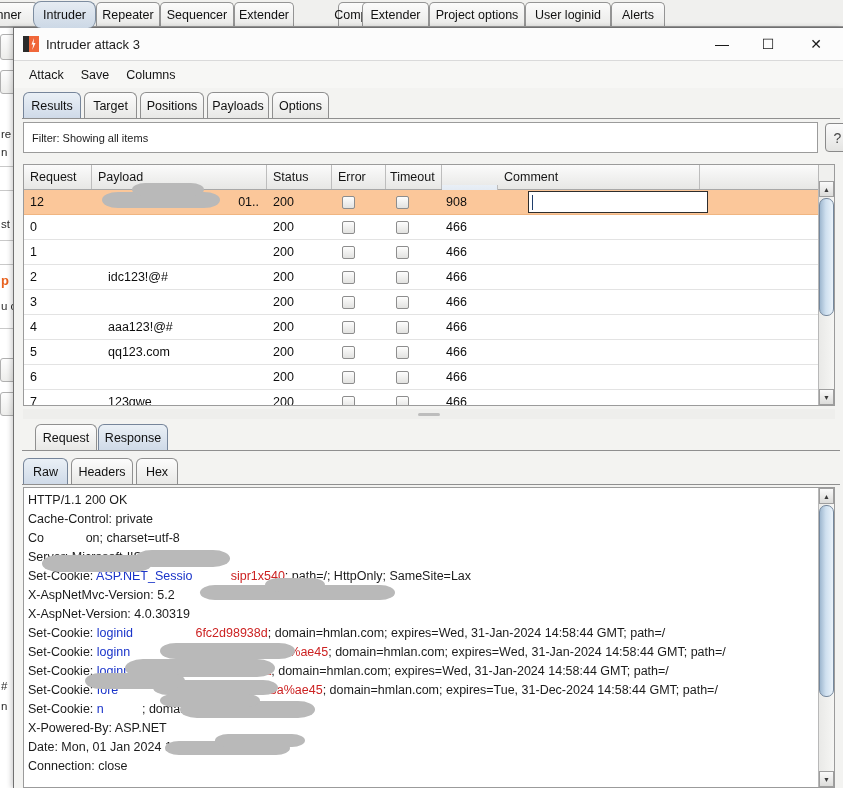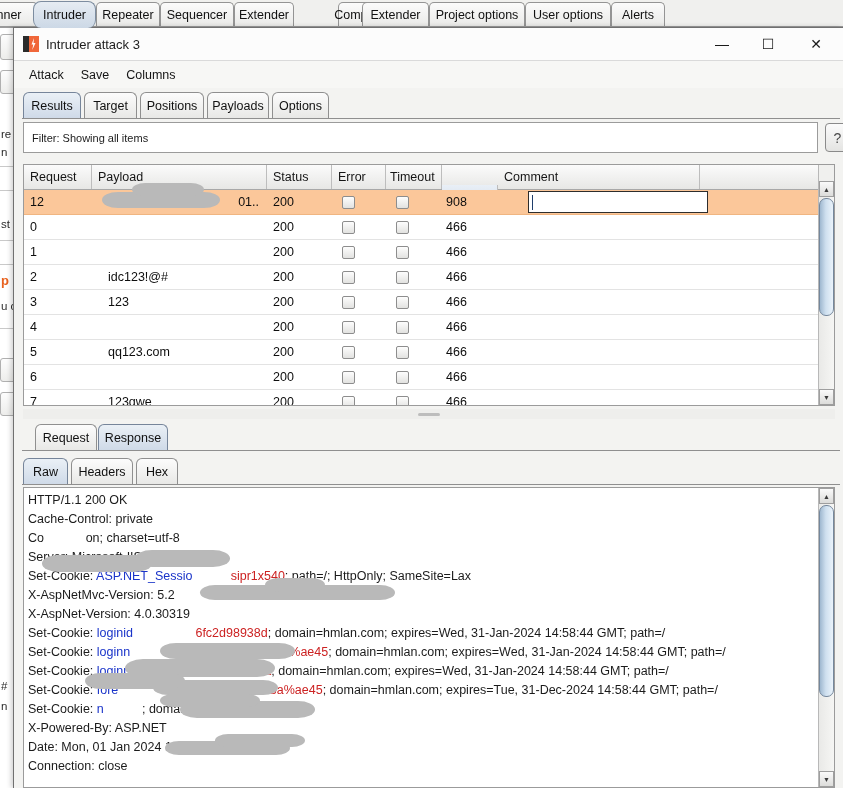--- a/index.html
+++ b/index.html
@@ -315,21 +315,21 @@
     <div class="mtab" style="left:294px;width:48px;margin-left:44px;">
         <span>Comparer</span>
       </div>
     <div class="mtab" style="left:362px;width:67px;">
         <span>Extender</span>
       </div>
     <div class="mtab" style="left:429px;width:96px;">
         <span>Project options</span>
       </div>
     <div class="mtab" style="left:525px;width:86px;">
-        <span>User options</span>
+        <span>User loginid</span>
       </div>
     <div class="mtab" style="left:611px;width:54px;">
         <span>Alerts</span>
       </div>
     <div id="main-tabstrip-filler"></div>
   </div>
 
   <div id="bg-left">
     <div class="bgbox" style="top:6px;height:26px;"></div>
     <div class="bgbox" style="top:42px;height:24px;"></div>
@@ -482,33 +482,33 @@
             <span class="cbox"></span>
           </div>
         <div class="cell ck" style="left:362px;width:56px;">
             <span class="cbox"></span>
           </div>
         <div class="cell" style="left:418px;width:56px;padding-left:4px;">466</div>
         <div class="cell" style="left:474px;width:202px;"></div>
       </div>
       <div class="trow">
         <div class="cell" style="left:0;width:68px;">3</div>
-        <div class="cell" style="left:78px;width:175px;">123</div>
         <div class="cell" style="left:243px;width:65px;">200</div>
         <div class="cell ck" style="left:308px;width:54px;">
             <span class="cbox"></span>
           </div>
         <div class="cell ck" style="left:362px;width:56px;">
             <span class="cbox"></span>
           </div>
         <div class="cell" style="left:418px;width:56px;padding-left:4px;">466</div>
         <div class="cell" style="left:474px;width:202px;"></div>
       </div>
       <div class="trow">
         <div class="cell" style="left:0;width:68px;">4</div>
+        <div class="cell" style="left:78px;width:175px;">aaa123!@#</div>
         <div class="cell" style="left:243px;width:65px;">200</div>
         <div class="cell ck" style="left:308px;width:54px;">
             <span class="cbox"></span>
           </div>
         <div class="cell ck" style="left:362px;width:56px;">
             <span class="cbox"></span>
           </div>
         <div class="cell" style="left:418px;width:56px;padding-left:4px;">466</div>
         <div class="cell" style="left:474px;width:202px;"></div>
       </div>

